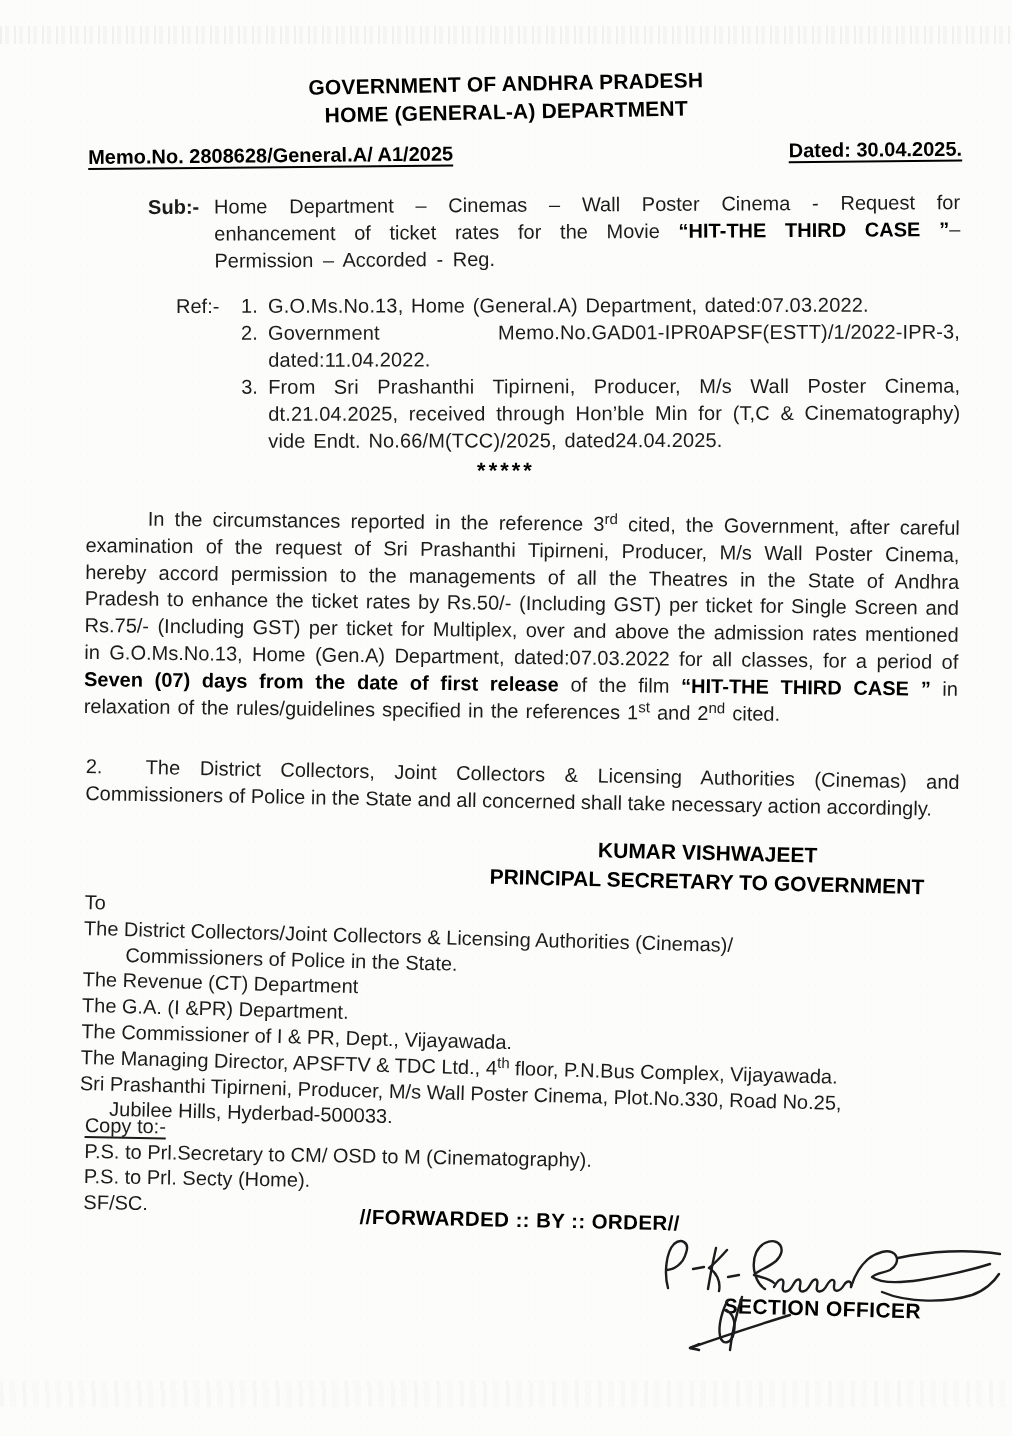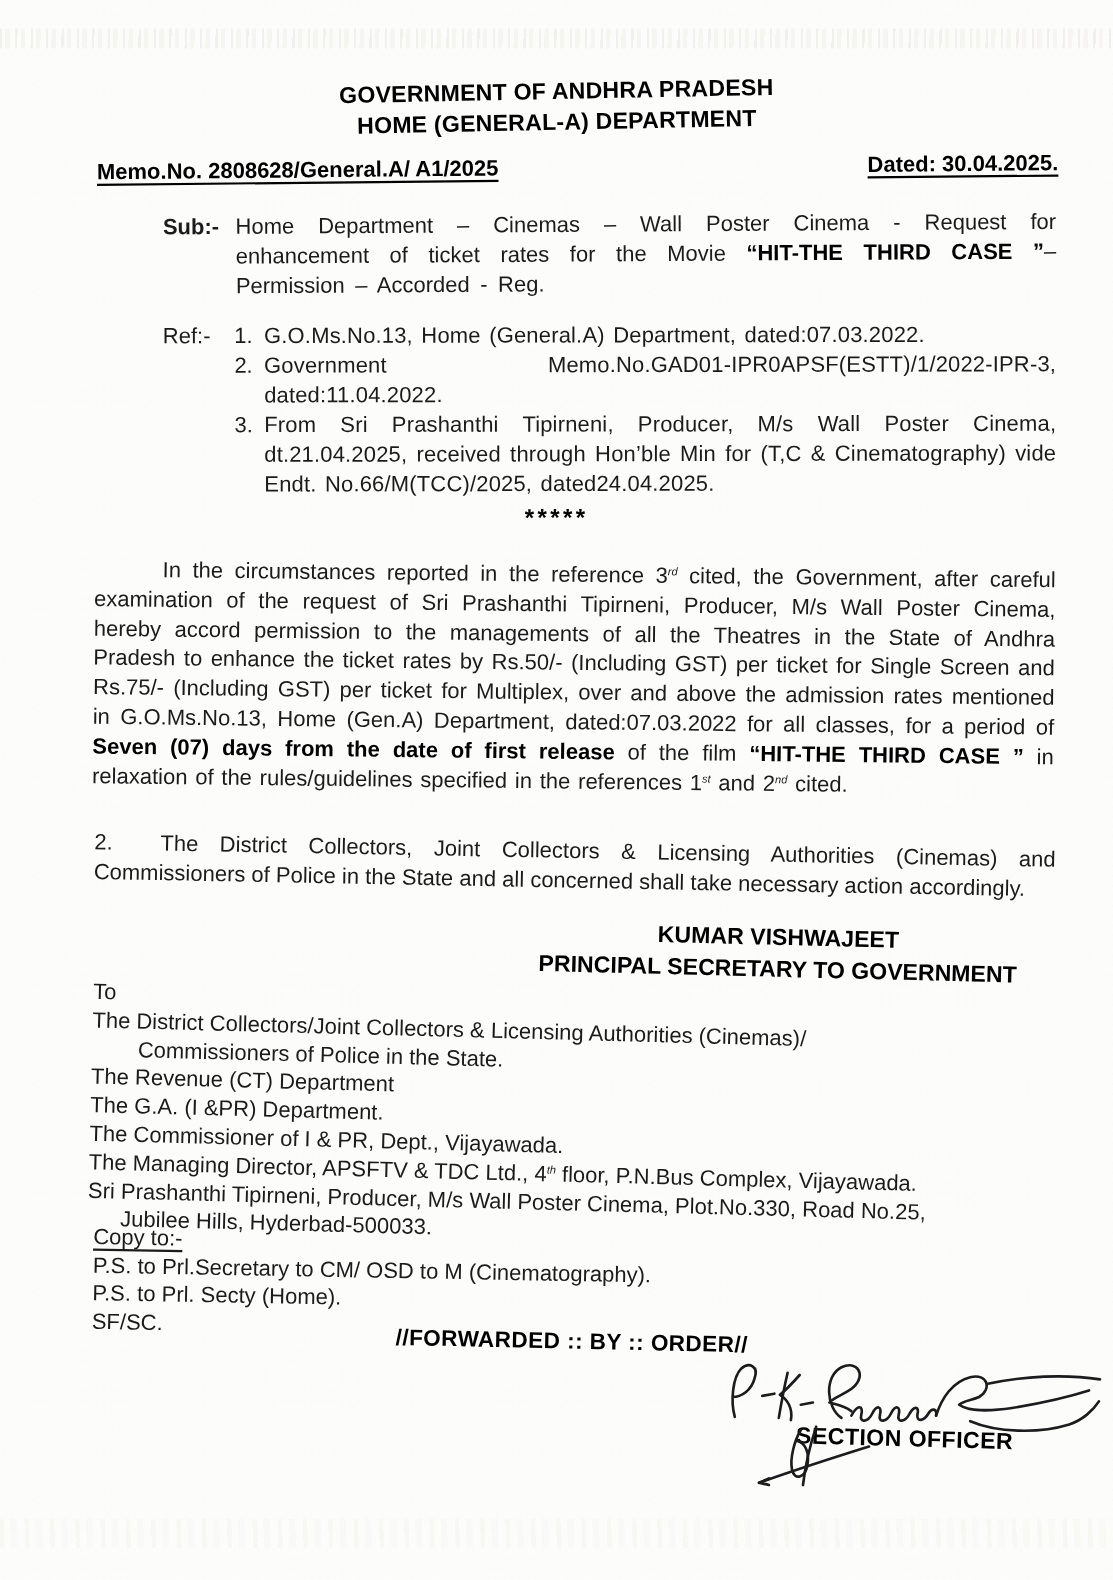--- a/index.html
+++ b/index.html
@@ -32,34 +32,34 @@
     line-height:28px;color:#000;letter-spacing:.2px;transform:rotate(-1.1deg);}
   .memo-row{top:146px;left:88px;width:874px;display:flex;justify-content:space-between;
     font-weight:bold;font-size:20px;color:#000;transform:rotate(-.55deg);transform-origin:left top;}
   .u{text-decoration:underline;text-decoration-thickness:2px;text-underline-offset:4px;}
   .sub{top:194px;left:148px;width:812px;display:flex;line-height:27px;word-spacing:4px;
     transform:rotate(-.35deg);transform-origin:left top;}
   .sub .label{width:66px;flex:none;font-weight:bold;}
   .sub .text{flex:1;text-align:justify;}
   .ref{top:293px;left:148px;width:812px;display:flex;line-height:27px;
     transform:rotate(-.1deg);transform-origin:left top;}
-  .ref .label{width:65px;flex:none;}
+  .ref .label{width:65px;flex:none;margin-left:28px;}
   .ref .items{flex:1;}
   .ref .item{display:flex;}
   .ref .num{width:27px;flex:none;}
   .ref .itext{flex:1;text-align:justify;word-spacing:2px;letter-spacing:.15px;}
   .stars{top:458px;left:0;width:100%;text-align:center;font-weight:bold;font-size:22px;
     letter-spacing:3px;color:#000;transform:rotate(-.2deg);}
   .para1{top:505px;left:86px;width:874px;margin:0;text-align:justify;text-indent:62px;
     line-height:26.8px;word-spacing:1.5px;transform:rotate(.65deg);transform-origin:left top;}
   .para2{top:753px;left:86px;width:874px;margin:0;text-align:justify;line-height:27px;
     transform:rotate(1.05deg);transform-origin:left top;}
   .p2num{display:inline-block;width:60px;}
   b{color:#000;}
-  sup{font-size:10px;line-height:0;position:relative;top:-7px;vertical-align:baseline;font-style:italic;}
+  sup{font-size:15px;line-height:0;position:relative;top:-7px;vertical-align:baseline;}
   .signatory{top:838px;left:452px;width:512px;text-align:center;font-weight:bold;font-size:21px;
     line-height:29px;color:#000;transform:rotate(1.4deg);transform-origin:center top;}
   .to{top:890px;left:85px;width:884px;line-height:25.8px;transform:rotate(1.5deg);transform-origin:left top;}
   .ind1{padding-left:42px;}
   .ind2{padding-left:30px;}
   .copy{top:1113px;left:85px;width:880px;line-height:25.5px;transform:rotate(1deg);transform-origin:left top;}
   .forwarded{top:1208px;left:0;width:1040px;text-align:center;font-weight:bold;font-size:20.5px;
     letter-spacing:.4px;color:#000;transform:rotate(1.2deg);transform-origin:center top;}
   .sig-svg{top:1236px;left:646px;width:360px;height:76px;}
   .section-officer{top:1294px;left:724px;font-weight:bold;font-size:21px;letter-spacing:.4px;

